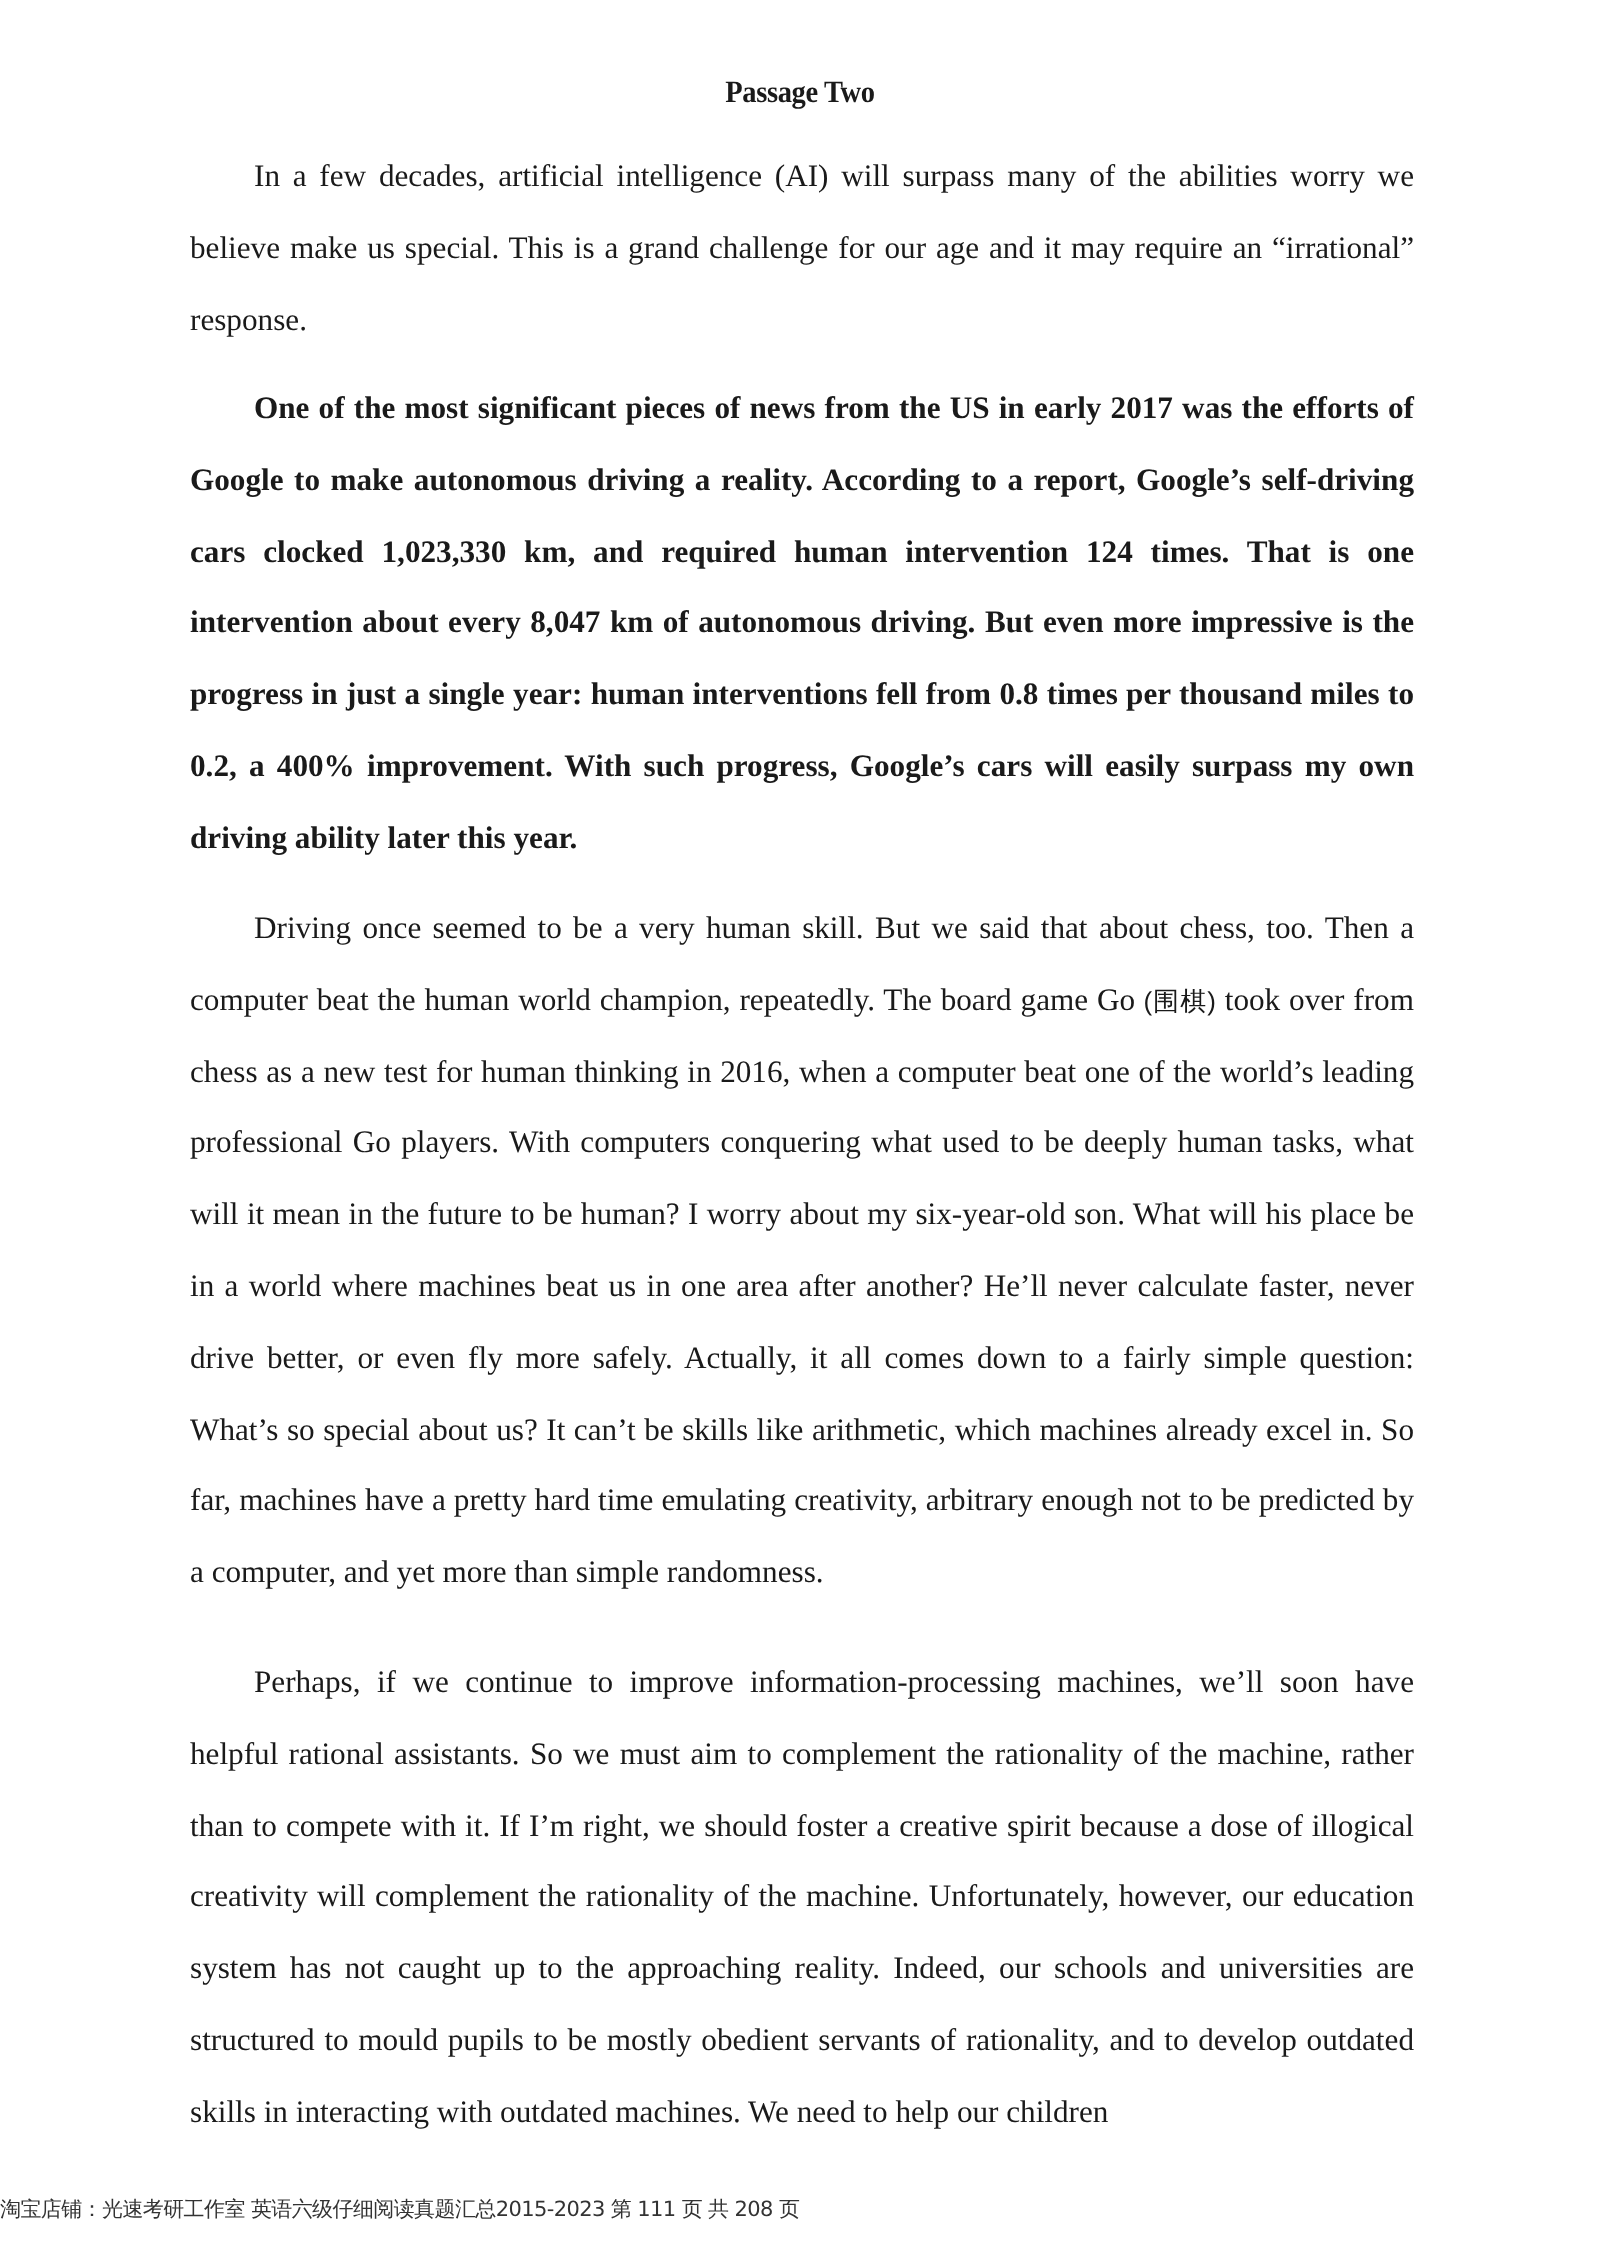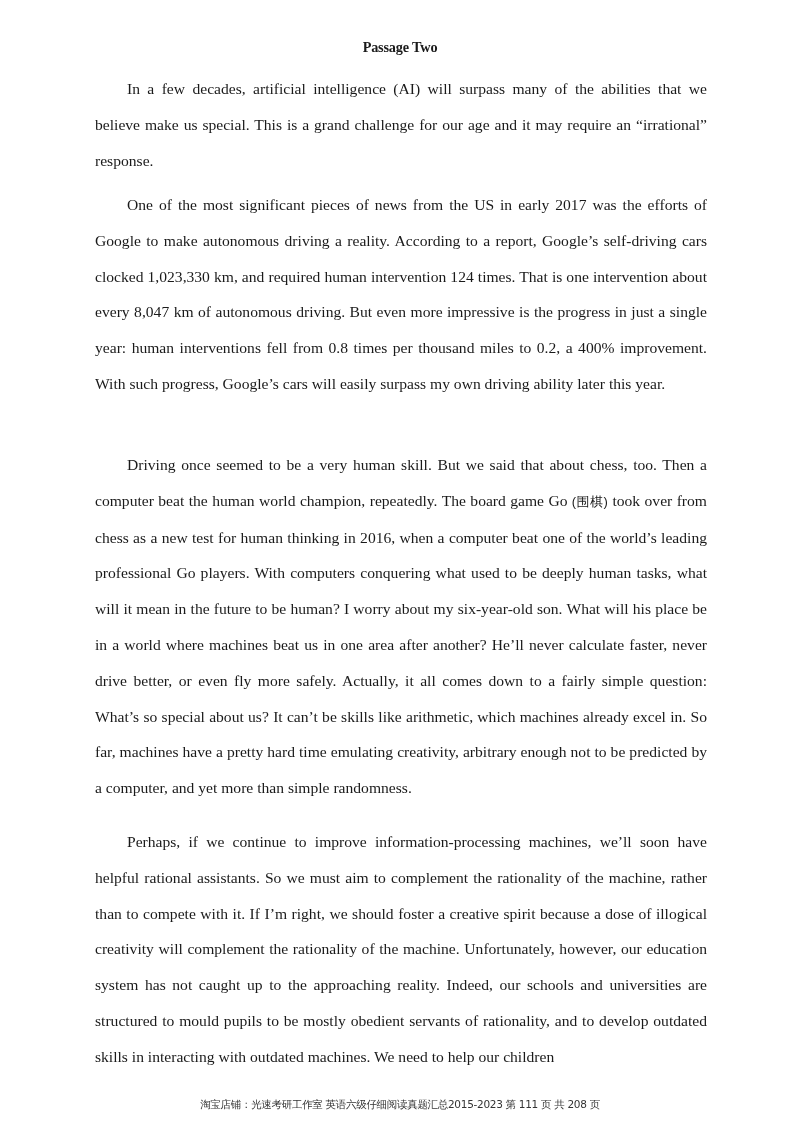--- a/index.html
+++ b/index.html
@@ -41,49 +41,49 @@
       line-height: 35.8px;
       text-align: justify;
       text-align-last: left;
     }
     .para {
       margin: 0;
       text-indent: 32px;
       text-align: justify;
     }
     .p1 { top: 71px; }
-    .p2 { top: 187px; }
+    .p2 { top: 187px; font-weight: bold; }
     .p3 { top: 447px; }
     .p4 { top: 824px; }
     .italic { }
     .cjk {
       font-family: Liberation Sans, sans-serif;
       font-size: 13px;
     }
     .footer {
       position: absolute;
       top: 1098px;
       left: 0;
       width: 800px;
-      text-align: center;
+      text-align: left;
       font-family: "DejaVu Sans", sans-serif;
       font-size: 10.5px;
       color: #333333;
       letter-spacing: -0.3px;
     }
   </style>
 </head>
 <body>
 
 <div class="page">
 
   <div class="title">Passage Two</div>
 
   <div class="body-text p1">
-    <p class="para">In a few decades, artificial intelligence (AI) will surpass many of the abilities that we believe make us special. This is a grand challenge for our age and it may require an “irrational” response.</p>
+    <p class="para">In a few decades, artificial intelligence (AI) will surpass many of the abilities worry we believe make us special. This is a grand challenge for our age and it may require an “irrational” response.</p>
   </div>
 
   <div class="body-text p2">
     <p class="para">One of the most significant pieces of news from the US in early 2017 was the efforts of Google to make autonomous driving a reality. According to a report, Google’s self-driving cars clocked 1,023,330 km, and required human intervention 124 times. That is one intervention about every 8,047 km of autonomous driving. But even more impressive is the progress in just a single year: human interventions fell from 0.8 times per thousand miles to 0.2, a 400% improvement. With such progress, Google’s cars will easily surpass my own driving ability later this year.</p>
   </div>
 
   <div class="body-text p3">
     <p class="para"><span>Driving once seemed to be a very human skill. But we said that about chess, too. Then a computer beat the human world champion, repeatedly. The board game </span><span class="italic">Go</span><span class="cjk"> (围棋)</span><span> took over from chess as a new test for human thinking in 2016, when a computer beat one of the world’s leading professional Go players. With computers conquering what used to be deeply human tasks, what will it mean in the future to be human? I worry about my six-year-old son. What will his place be in a world where machines beat us in one area after another? He’ll never calculate faster, never drive better, or even fly more safely. Actually, it all comes down to a fairly simple question: What’s so special about us? It can’t be skills like arithmetic, which machines already excel in. So far, machines have a pretty hard time emulating creativity, arbitrary enough not to be predicted by a computer, and yet more than simple randomness.</span></p>
   </div>
 

